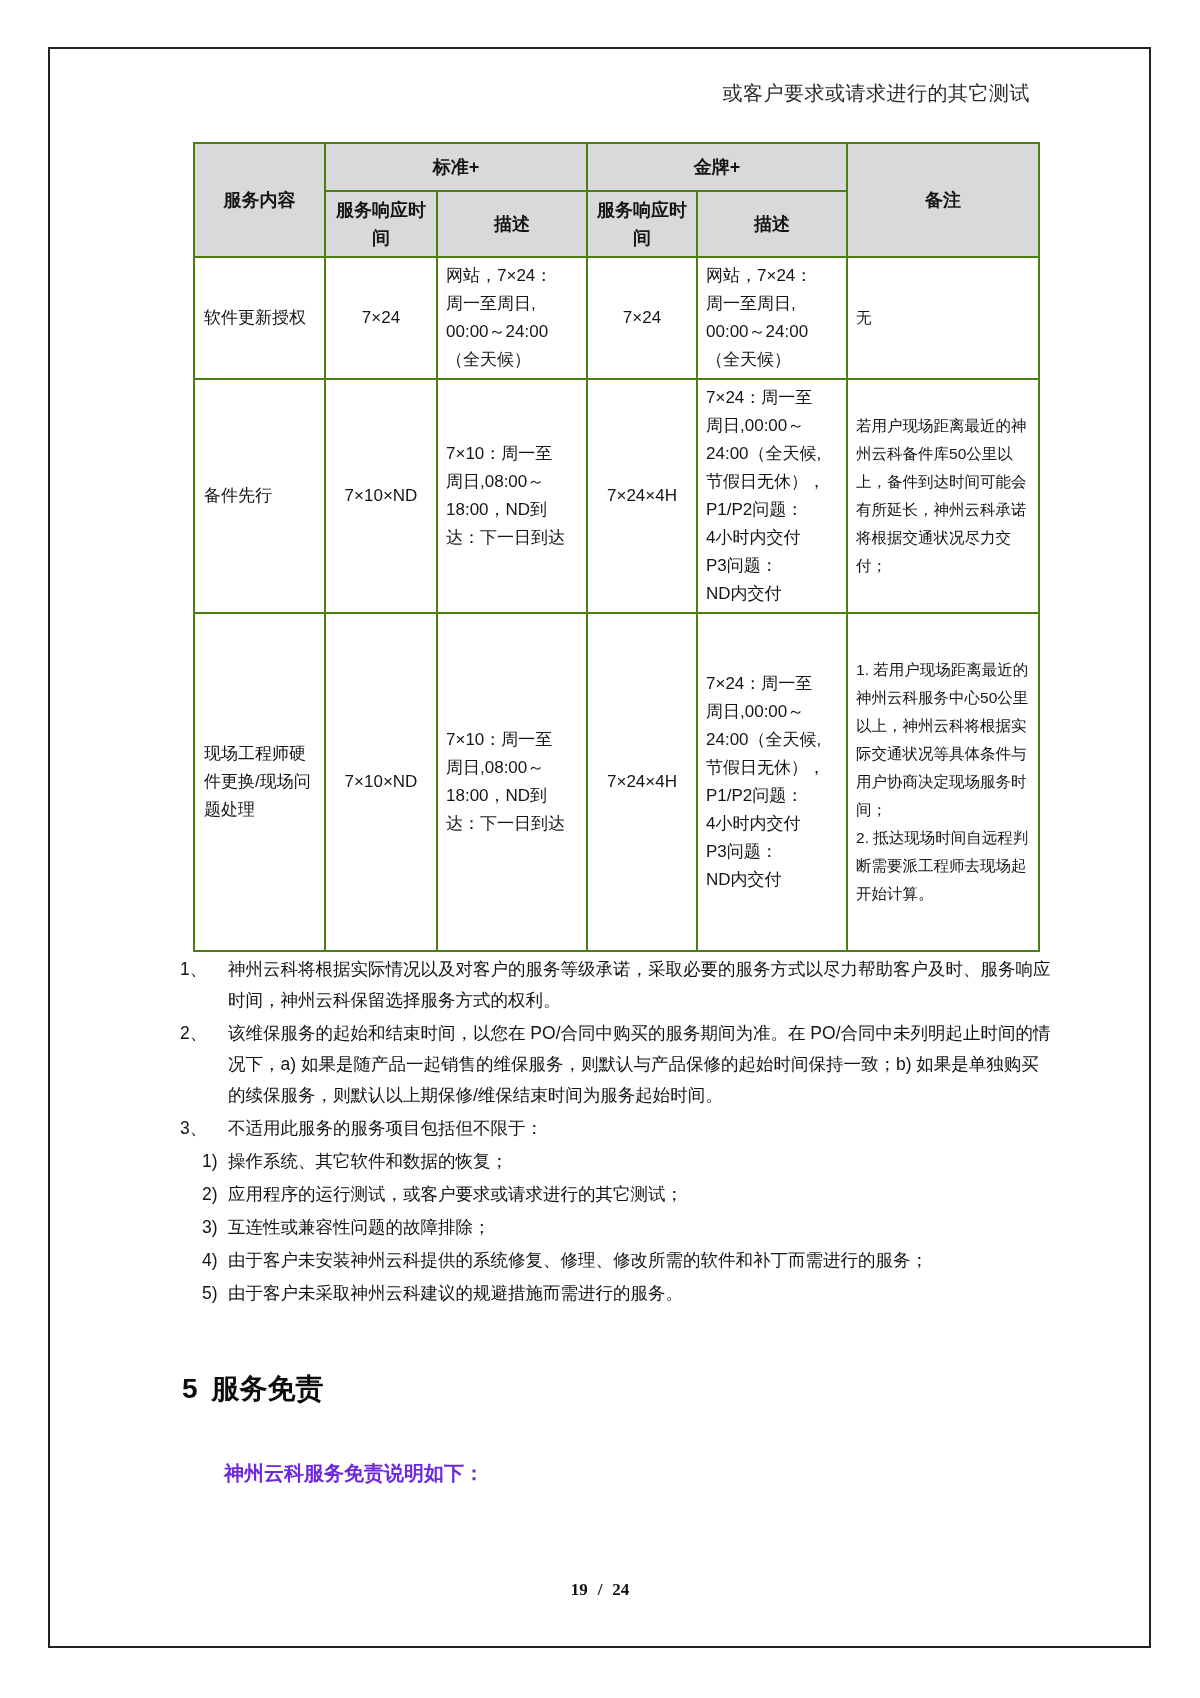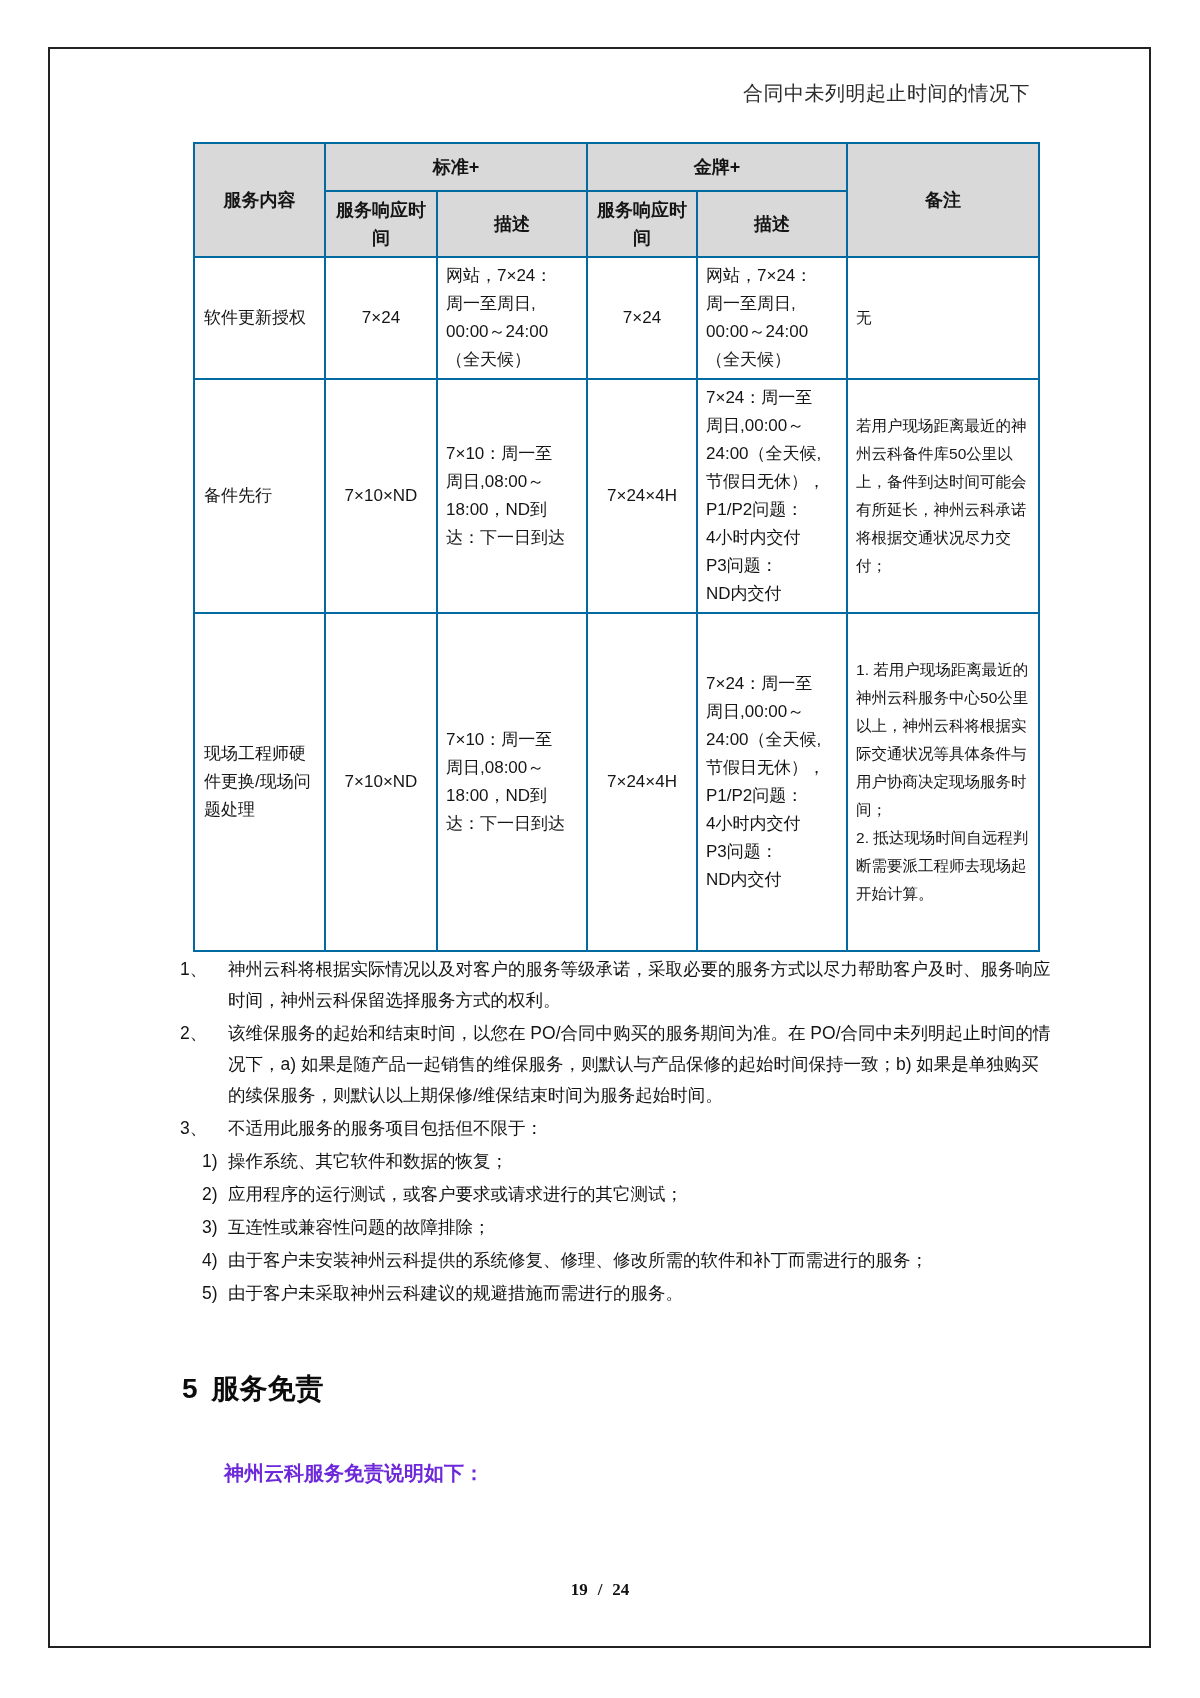--- a/index.html
+++ b/index.html
@@ -17,21 +17,21 @@
     position:absolute; top:80px; right:170px;
     font-family:"Liberation Serif","DejaVu Serif",serif;
     font-size:20px; color:#2b2b2b; letter-spacing:0.5px;
   }
   table.service-table {
     position:absolute; left:193px; top:142px;
     border-collapse:collapse; table-layout:fixed; width:845px;
     font-size:17px; line-height:28px;
   }
   .service-table td {
-    border:2px solid #0369a1; vertical-align:middle;
+    border:2px solid #4d7c0f; vertical-align:middle;
     padding:4px 8px; color:#151515;
   }
   .service-table .hdr {
     background:#d9d9d9; font-weight:bold; text-align:center; font-size:18px;
   }
   .service-table .c-service { text-align:left; padding-left:9px; }
   .service-table .c-time   { text-align:center; }
   .service-table .c-desc   { text-align:left; white-space:pre-line; }
   .service-table .c-remark { text-align:left; white-space:pre-line; font-size:15.5px; padding-left:8px; padding-right:4px; }
   tr.r-h1 { height:48px; }
@@ -66,21 +66,21 @@
     font-family:"Liberation Serif","DejaVu Serif",serif;
     font-size:17px; font-weight:bold; color:#111;
   }
   .page-footer span { margin:0 5px; }
 </style>
 </head>
 <body>
 
 <div class="page-border"></div>
 
-<div class="doc-header">合同中未列明起止时间的情况下</div>
+<div class="doc-header">或客户要求或请求进行的其它测试</div>
 
 <table class="service-table">
   <colgroup>
     <col style="width:131px">
       <col style="width:112px">
       <col style="width:150px">
     <col style="width:110px">
       <col style="width:150px">
       <col style="width:192px">
   </colgroup>

